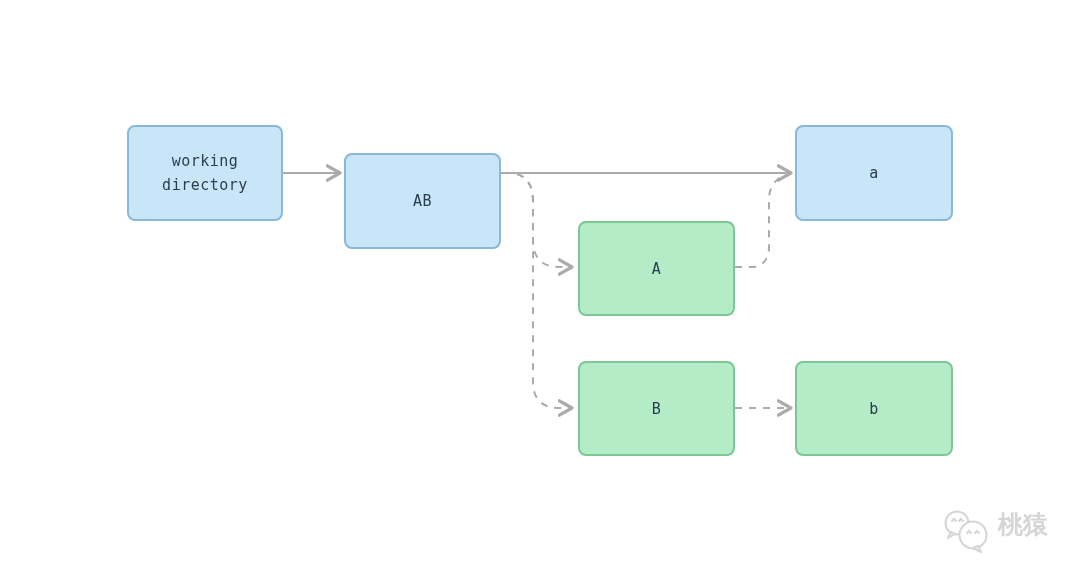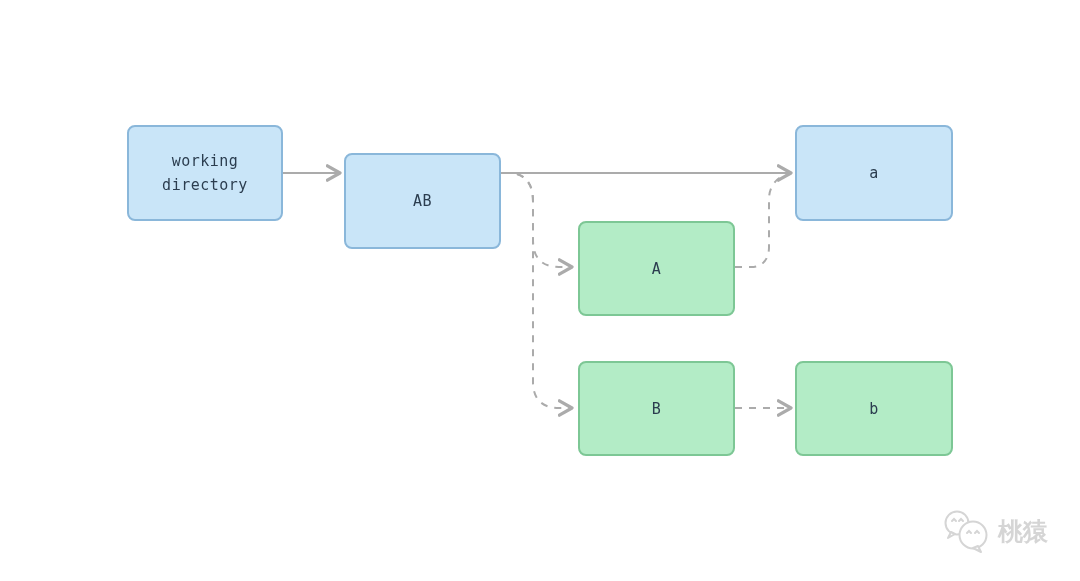--- a/index.html
+++ b/index.html
@@ -25,21 +25,21 @@
   .node.blue{background:var(--blue-fill,#c9e5f8); border-color:var(--blue-border,#8ab7da);}
   .node.green{background:var(--green-fill,#b3ecc6); border-color:var(--green-border,#7dc795);}
   .n-wd{left:127px;top:125px;width:156px;height:96px;}
   .n-ab{left:344px;top:125px;width:157px;height:96px;margin-top:28px;}
   .n-a {left:795px;top:125px;width:158px;height:96px;}
   .n-A {left:578px;top:221px;width:157px;height:95px;}
   .n-B {left:578px;top:361px;width:157px;height:95px;}
   .n-b {left:795px;top:361px;width:158px;height:95px;}
   .watermark{
     position:absolute; right:32px; bottom:26px;
-    display:flex; align-items:center; gap:6px;
+    display:flex; gap:6px;
     color:var(--watermark,#d5d5d5);
     font-family:"DejaVu Sans","Liberation Sans",sans-serif;
     font-size:25px; font-weight:bold; user-select:none;
   }
 </style>
 </head>
 <body>
 
 <div class="canvas">
 

